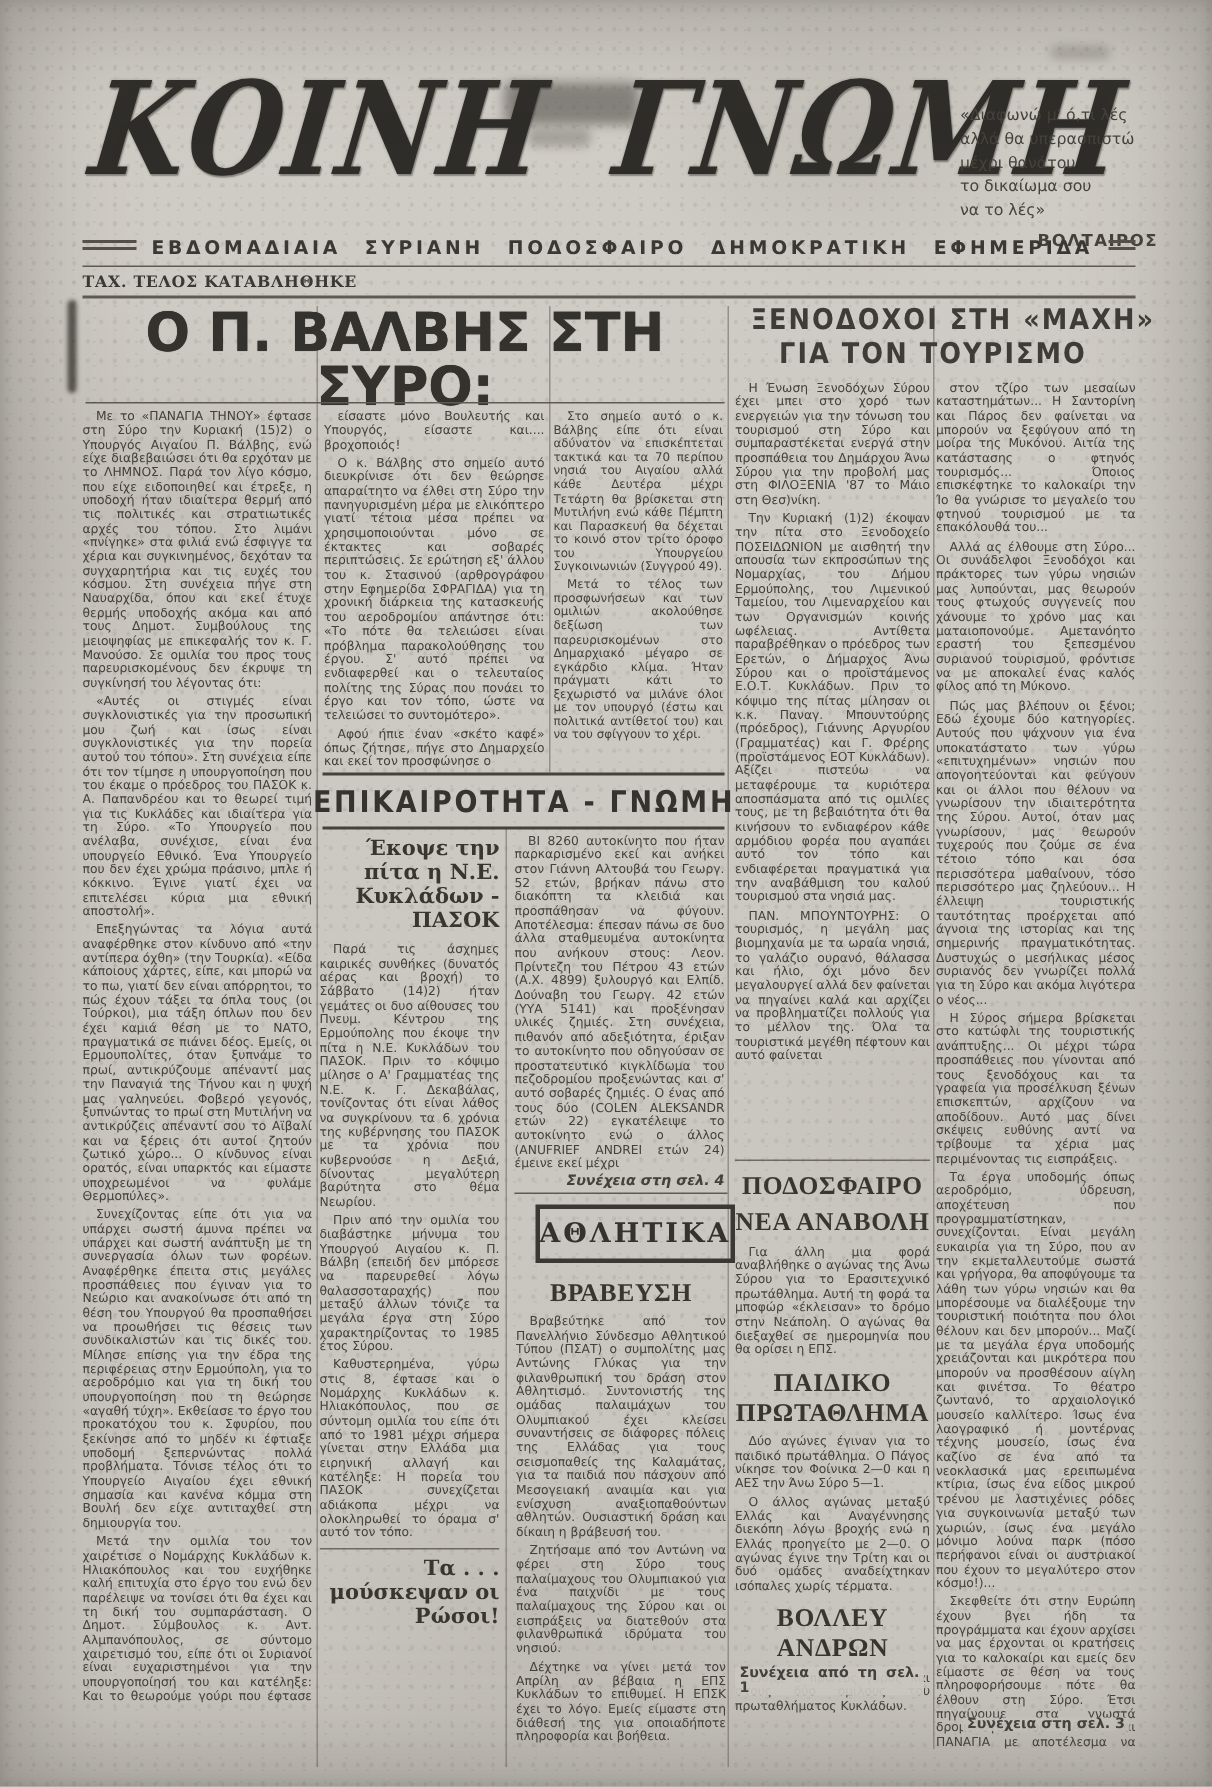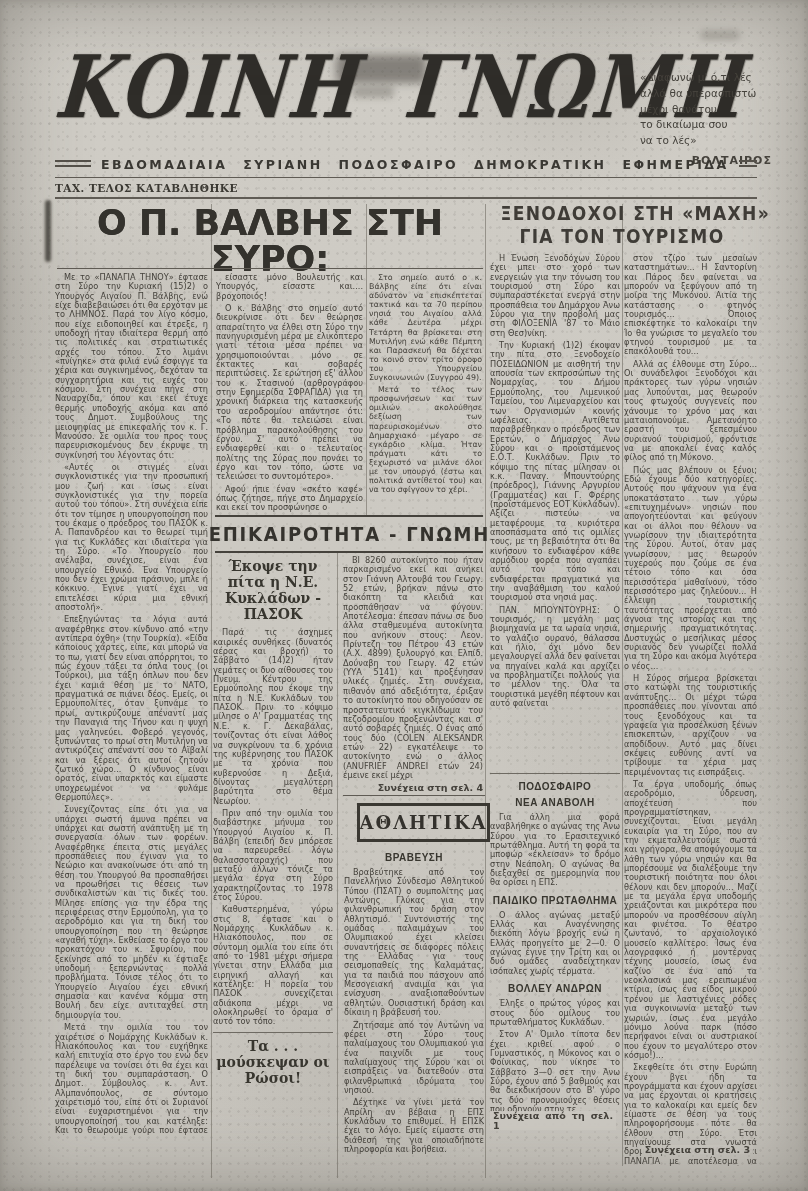--- a/index.html
+++ b/index.html
@@ -53,25 +53,25 @@
 
   .lead-head{left:55px;top:205px;width:430px;text-align:center;font-weight:bold;font-size:36px;
     line-height:1;color:#34322d;transform:scaleX(.97);transform-origin:center;text-shadow:0 0 .5px #34322d;}
   .lead-deck{left:55px;top:247px;width:430px;text-align:center;font-weight:bold;font-size:14.5px;
     color:#38362f;text-shadow:0 0 .4px #38362f;}
   .lead-rule{left:57px;top:268px;width:426px;height:1px;background:var(--rule);}
 
   .col{position:absolute;font-size:8.2px;line-height:9.35px;text-align:justify;overflow:hidden;color:#44413b;}
   .blk-p{margin:0 0 3px;text-indent:9px;}
   .blk-t{font-family:"DejaVu Serif",serif;font-weight:bold;font-size:14px;line-height:1.15;
-    text-align:center;text-indent:0;margin:2px 0 6px;color:#38362f;}
-  .blk-h{font-family:Liberation Sans, sans-serif;font-weight:bold;font-size:10px;line-height:1.2;
+    text-align:right;text-indent:0;margin:2px 0 6px;color:#38362f;}
+  .blk-h{font-family:Liberation Serif, serif;font-weight:bold;font-size:17px;line-height:1.2;
     text-align:center;letter-spacing:.5px;margin:7px 0 4px;color:#38362f;}
   .blk-h + .blk-h{margin-top:0;}
-  .blk-cont{font-weight:bold;font-size:9.5px;text-align:right;margin:3px 0 0;}
+  .blk-cont{font-weight:bold;font-size:9.5px;text-align:right;margin:3px 0 0;font-style:italic;}
   .blk-hr{height:1px;background:#6e6a62;margin:5px 0;}
   .colA1{left:55px;top:273px;width:153px;height:862px;}
   .colA2{left:216px;top:273px;width:147px;height:241px;}
   .colA3{left:369px;top:273px;width:113px;height:241px;font-size:7.9px;line-height:9.1px;}
 
   .banner{left:215px;top:515px;width:268px;height:34px;border-top:2px solid #45423c;border-bottom:2px solid #45423c;
     display:flex;align-items:center;justify-content:center;font-weight:bold;font-size:20px;
     letter-spacing:2px;color:#35332e;transform-origin:center;}
   .banner span{display:inline-block;transform:scaleX(.9);white-space:nowrap;}
 
@@ -148,21 +148,21 @@
       <p class="blk-p">Μετά το τέλος των προσφωνήσεων και των ομιλιών ακολούθησε δεξίωση των παρευρισκομένων στο Δημαρχιακό μέγαρο σε εγκάρδιο κλίμα. Ήταν πράγματι κάτι το ξεχωριστό να μιλάνε όλοι με τον υπουργό (έστω και πολιτικά αντίθετοί του) και να του σφίγγουν το χέρι.</p>
     </div>
 
   <div class="abs banner">
     <span>ΕΠΙΚΑΙΡΟΤΗΤΑ - ΓΝΩΜΗ</span>
   </div>
 
   <div class="col colB2">
       <div class="blk-t">Έκοψε την πίτα η Ν.Ε. Κυκλάδων - ΠΑΣΟΚ</div>
       <p class="blk-p">Παρά τις άσχημες καιρικές συνθήκες (δυνατός αέρας και βροχή) το Σάββατο (14)2) ήταν γεμάτες οι δυο αίθουσες του Πνευμ. Κέντρου της Ερμούπολης που έκοψε την πίτα η Ν.Ε. Κυκλάδων του ΠΑΣΟΚ. Πριν το κόψιμο μίλησε ο Α' Γραμματέας της Ν.Ε. κ. Γ. Δεκαβάλας, τονίζοντας ότι είναι λάθος να συγκρίνουν τα 6 χρόνια της κυβέρνησης του ΠΑΣΟΚ με τα χρόνια που κυβερνούσε η Δεξιά, δίνοντας μεγαλύτερη βαρύτητα στο θέμα Νεωρίου.</p>
-      <p class="blk-p">Πριν από την ομιλία του διαβάστηκε μήνυμα του Υπουργού Αιγαίου κ. Π. Βάλβη (επειδή δεν μπόρεσε να παρευρεθεί λόγω θαλασσοταραχής) που μεταξύ άλλων τόνιζε τα μεγάλα έργα στη Σύρο χαρακτηρίζοντας το 1978 έτος Σύρου.</p>
+      <p class="blk-p">Πριν από την ομιλία του διαβάστηκε μήνυμα του Υπουργού Αιγαίου κ. Π. Βάλβη (επειδή δεν μπόρεσε να παρευρεθεί λόγω θαλασσοταραχής) που μεταξύ άλλων τόνιζε τα μεγάλα έργα στη Σύρο χαρακτηρίζοντας το 1985 έτος Σύρου.</p>
       <p class="blk-p">Καθυστερημένα, γύρω στις 8, έφτασε και ο Νομάρχης Κυκλάδων κ. Ηλιακόπουλος, που σε σύντομη ομιλία του είπε ότι από το 1981 μέχρι σήμερα γίνεται στην Ελλάδα μια ειρηνική αλλαγή και κατέληξε: Η πορεία του ΠΑΣΟΚ συνεχίζεται αδιάκοπα μέχρι να ολοκληρωθεί το όραμα σ' αυτό τον τόπο.</p>
       <div class="blk-hr"></div>
       <div class="blk-t">Τα . . . μούσκεψαν οι Ρώσοι!</div>
     </div>
   <div class="col colB3t">
       <p class="blk-p">ΒΙ 8260 αυτοκίνητο που ήταν παρκαρισμένο εκεί και ανήκει στον Γιάννη Αλτουβά του Γεωργ. 52 ετών, βρήκαν πάνω στο διακόπτη τα κλειδιά και προσπάθησαν να φύγουν. Αποτέλεσμα: έπεσαν πάνω σε δυο άλλα σταθμευμένα αυτοκίνητα που ανήκουν στους: Λεον. Πρίντεζη του Πέτρου 43 ετών (Α.Χ. 4899) ξυλουργό και Ελπίδ. Δούναβη του Γεωργ. 42 ετών (ΥΥΑ 5141) και προξένησαν υλικές ζημιές. Στη συνέχεια, πιθανόν από αδεξιότητα, έριξαν το αυτοκίνητο που οδηγούσαν σε προστατευτικό κιγκλίδωμα του πεζοδρομίου προξενώντας και σ' αυτό σοβαρές ζημιές. Ο ένας από τους δύο (COLEN ALEKSANDR ετών 22) εγκατέλειψε το αυτοκίνητο ενώ ο άλλος (ANUFRIEF ANDREI ετών 24) έμεινε εκεί μέχρι</p>
       <div class="blk-cont">Συνέχεια στη σελ. 4</div>
     </div>
   <div class="abs ruleC"></div>
   <div class="abs athbox">
@@ -184,20 +184,21 @@
       <p class="blk-p">Την Κυριακή (1)2) έκοψαν την πίτα στο Ξενοδοχείο ΠΟΣΕΙΔΩΝΙΟΝ με αισθητή την απουσία των εκπροσώπων της Νομαρχίας, του Δήμου Ερμούπολης, του Λιμενικού Ταμείου, του Λιμεναρχείου και των Οργανισμών κοινής ωφέλειας. Αντίθετα παραβρέθηκαν ο πρόεδρος των Ερετών, ο Δήμαρχος Άνω Σύρου και ο προϊστάμενος Ε.Ο.Τ. Κυκλάδων. Πριν το κόψιμο της πίτας μίλησαν οι κ.κ. Παναγ. Μπουντούρης (πρόεδρος), Γιάννης Αργυρίου (Γραμματέας) και Γ. Φρέρης (προϊστάμενος ΕΟΤ Κυκλάδων). Αξίζει πιστεύω να μεταφέρουμε τα κυριότερα αποσπάσματα από τις ομιλίες τους, με τη βεβαιότητα ότι θα κινήσουν το ενδιαφέρον κάθε αρμόδιου φορέα που αγαπάει αυτό τον τόπο και ενδιαφέρεται πραγματικά για την αναβάθμιση του καλού τουρισμού στα νησιά μας.</p>
       <p class="blk-p">ΠΑΝ. ΜΠΟΥΝΤΟΥΡΗΣ: Ο τουρισμός, η μεγάλη μας βιομηχανία με τα ωραία νησιά, το γαλάζιο ουρανό, θάλασσα και ήλιο, όχι μόνο δεν μεγαλουργεί αλλά δεν φαίνεται να πηγαίνει καλά και αρχίζει να προβληματίζει πολλούς για το μέλλον της. Όλα τα τουριστικά μεγέθη πέφτουν και αυτό φαίνεται</p>
     </div>
   <div class="col colC4s">
     <span class="cont-note">Συνέχεια από τη σελ. 1</span>
   <div class="blk-hr"></div>
       <div class="blk-h">ΠΟΔΟΣΦΑΙΡΟ</div>
       <div class="blk-h">ΝΕΑ ΑΝΑΒΟΛΗ</div>
       <p class="blk-p">Για άλλη μια φορά αναβλήθηκε ο αγώνας της Άνω Σύρου για το Ερασιτεχνικό πρωτάθλημα. Αυτή τη φορά τα μποφώρ «έκλεισαν» το δρόμο στην Νεάπολη. Ο αγώνας θα διεξαχθεί σε ημερομηνία που θα ορίσει η ΕΠΣ.</p>
       <div class="blk-h">ΠΑΙΔΙΚΟ ΠΡΩΤΑΘΛΗΜΑ</div>
+      <p class="blk-p">Δύο αγώνες έγιναν για το παιδικό πρωτάθλημα. Ο Πάγος νίκησε τον Φοίνικα 2—0 και η ΑΕΣ την Άνω Σύρο 5—1.</p>
       <p class="blk-p">Ο άλλος αγώνας μεταξύ Ελλάς και Αναγέννησης διεκόπη λόγω βροχής ενώ η Ελλάς προηγείτο με 2—0. Ο αγώνας έγινε την Τρίτη και οι δυό ομάδες αναδείχτηκαν ισόπαλες χωρίς τέρματα.</p>
       <div class="blk-h">ΒΟΛΛΕΥ ΑΝΔΡΩΝ</div>
       <p class="blk-p">Έληξε ο πρώτος γύρος και στους δύο ομίλους του πρωταθλήματος Κυκλάδων.</p>
       <p class="blk-p">Στον Α' Όμιλο τίποτα δεν έχει κριθεί αφού ο Γυμναστικός, η Μύκονος και ο Φοίνικας, που νίκησε το Σάββατο 3—0 σετ την Άνω Σύρο, έχουν από 5 βαθμούς και θα διεκδικήσουν στο Β' γύρο τις δύο προνομιούχες θέσεις που οδηγούν στην τε</p>
     </div>
   <div class="col colC5">
     <span class="cont-note">Συνέχεια στη σελ. 3</span>
   <p class="blk-p">στον τζίρο των μεσαίων καταστημάτων... Η Σαντορίνη και Πάρος δεν φαίνεται να μπορούν να ξεφύγουν από τη μοίρα της Μυκόνου. Αιτία της κατάστασης ο φτηνός τουρισμός... Όποιος επισκέφτηκε το καλοκαίρι την Ίο θα γνώρισε το μεγαλείο του φτηνού τουρισμού με τα επακόλουθά του...</p>
       <p class="blk-p">Αλλά ας έλθουμε στη Σύρο... Οι συνάδελφοι Ξενοδόχοι και πράκτορες των γύρω νησιών μας λυπούνται, μας θεωρούν τους φτωχούς συγγενείς που χάνουμε το χρόνο μας και ματαιοπονούμε. Αμετανόητο εραστή του ξεπεσμένου συριανού τουρισμού, φρόντισε να με αποκαλεί ένας καλός φίλος από τη Μύκονο.</p>
       <p class="blk-p">Πώς μας βλέπουν οι ξένοι; Εδώ έχουμε δύο κατηγορίες. Αυτούς που ψάχνουν για ένα υποκατάστατο των γύρω «επιτυχημένων» νησιών που απογοητεύονται και φεύγουν και οι άλλοι που θέλουν να γνωρίσουν την ιδιαιτερότητα της Σύρου. Αυτοί, όταν μας γνωρίσουν, μας θεωρούν τυχερούς που ζούμε σε ένα τέτοιο τόπο και όσα περισσότερα μαθαίνουν, τόσο περισσότερο μας ζηλεύουν... Η έλλειψη τουριστικής ταυτότητας προέρχεται από άγνοια της ιστορίας και της σημερινής πραγματικότητας. Δυστυχώς ο μεσήλικας μέσος συριανός δεν γνωρίζει πολλά για τη Σύρο και ακόμα λιγότερα ο νέος...</p>

